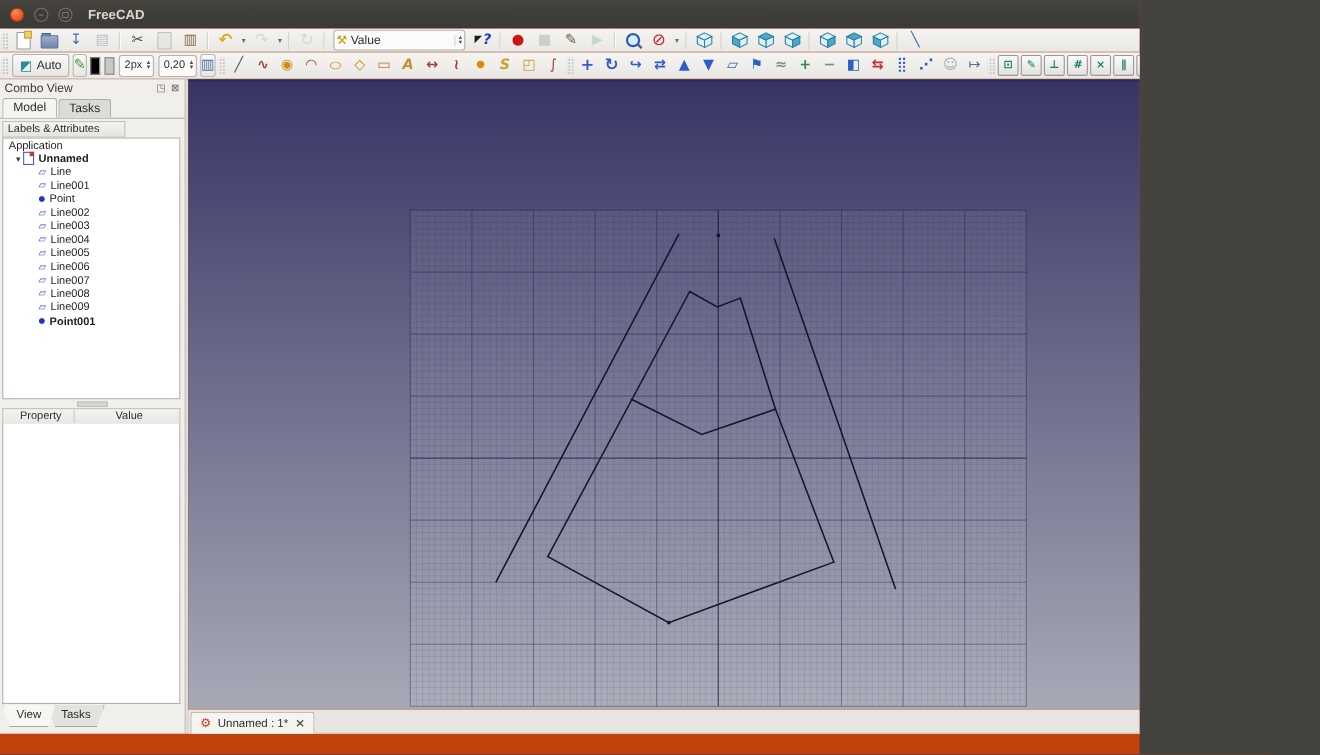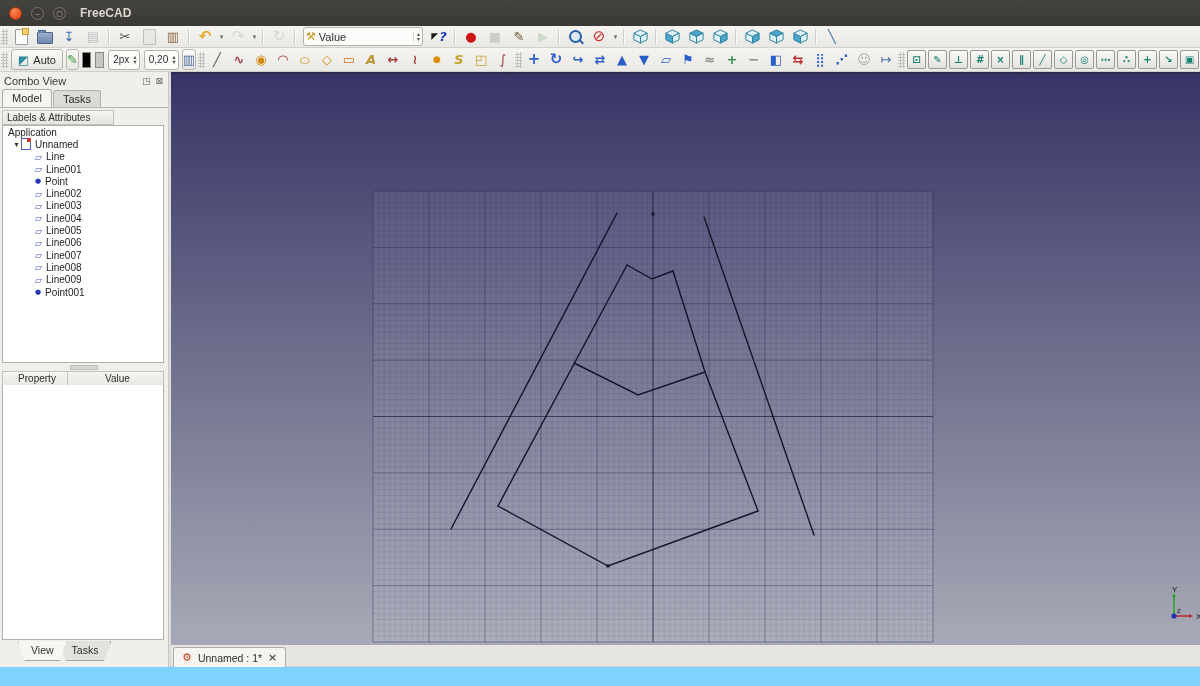--- a/index.html
+++ b/index.html
@@ -1,17 +1,17 @@
 <!DOCTYPE html>
 <html><head>
 <meta charset="utf-8">
 <style>
   html,body{margin:0;padding:0;background:#454340;}
-  .window{position:relative;width:1200px;height:686px;font-family:"Liberation Sans",sans-serif;
-    background:#7dd3fc;overflow:hidden;}
+  .window{position:relative;width:1036px;height:686px;font-family:"Liberation Sans",sans-serif;
+    background:#c2410c;overflow:hidden;}
   
   .titlebar{position:absolute;left:0;top:0;width:1200px;height:26px;background:linear-gradient(#45433e,#3a3935);
     display:flex;align-items:center;}
   .winbtn{width:13px;height:13px;border-radius:50%;margin-left:9px;box-sizing:border-box;}
   .winbtn.close{background:radial-gradient(circle at 35% 30%,#fa8a5c,#e95420 70%);border:1px solid #b23a12;}
   .winbtn.minmax{background:#3f3c37;border:1px solid #76726a;display:flex;align-items:center;justify-content:center;
     color:#b8b4aa;font-size:7px;line-height:7px;}
   .wtitle{color:#dcd8d0;font-weight:bold;font-size:12px;margin-left:14px;}
   
   .toolbar{position:absolute;left:0;width:1200px;background:linear-gradient(#f6f4f1,#eae8e4);
@@ -71,30 +71,30 @@
   .cvtab.active{background:#f6f4f1;padding-bottom:3px;}
   .laheader{position:absolute;left:2px;top:38px;width:112px;height:15px;background:linear-gradient(#f6f4f1,#e6e4e0);
     border:1px solid #c3c1bd;box-sizing:border-box;font-size:10px;color:#2e2e2e;padding:1px 0 0 4px;}
   .treebox{position:absolute;left:2px;top:53px;width:162px;height:238px;background:#fff;border:1px solid #b2b0ac;
     box-sizing:border-box;overflow:hidden;}
   .trow{display:flex;align-items:center;height:12.3px;font-size:10px;color:#1e1e1e;white-space:nowrap;}
   .trow .texp{width:9px;font-size:8px;color:#3a3a3a;text-align:center;flex:none;}
   .trow .tico{font-family:"DejaVu Sans",sans-serif;flex:none;margin-right:4px;}
   .docic{width:8px;height:10px;background:#fff;border:1px solid #4a5fd0;position:relative;flex:none;margin-right:4px;}
   .docic::after{content:"";position:absolute;right:-1px;top:-1px;width:4px;height:4px;background:#c23a2a;}
-  .tbold{font-weight:normal;text-align:right;}
+  .tbold{font-weight:bold;text-align:right;}
   .hsplit{position:absolute;left:0;top:291px;width:168px;height:8px;display:flex;align-items:center;justify-content:center;}
   .hsplit::after{content:"";width:26px;height:3px;background:#d8d6d2;border:1px solid #c0beba;}
   .propheader{position:absolute;left:2px;top:299px;width:162px;height:15px;display:flex;box-sizing:border-box;}
   .propcell{background:linear-gradient(#f6f4f1,#e9e7e3);border:1px solid #c3c1bd;border-left:none;font-size:10px;color:#2e2e2e;
     padding:1px 0 0 4px;box-sizing:border-box;height:15px;text-align:center;}
   .propcell:first-child{border-left:1px solid #c3c1bd;width:66px;}
   .propcell:last-child{flex:1;}
   .propbody{position:absolute;left:2px;top:313px;width:162px;height:255px;background:#fff;border:1px solid #b2b0ac;border-top:none;box-sizing:border-box;}
-  .btabs{position:absolute;left:18px;top:569px;height:20px;display:flex;}
+  .btabs{position:absolute;left:2px;top:569px;height:20px;display:flex;}
   .btab{font-size:10.5px;color:#2e2e2e;padding:3px 12px 4px 12px;background:#e4e2de;border:1px solid #a8a6a2;border-top:none;
     clip-path:polygon(0 0,100% 0,86% 100%,14% 100%);margin-right:-8px;}
   .btab.active{background:#f8f6f3;z-index:2;}
   
   .mditabs{position:absolute;left:0;top:573px;width:1030px;height:22px;background:#e7e5e1;border-bottom:1px solid #cfcdc9;box-sizing:border-box;}
   .mditab{position:absolute;left:2px;top:2px;height:20px;display:flex;align-items:center;background:#f6f4f1;
     border:1px solid #b0aeaa;border-bottom:none;border-radius:3px 3px 0 0;padding:0 8px;gap:6px;box-sizing:border-box;}
   .mditab .fcico{font-family:"DejaVu Sans",sans-serif;font-size:11px;color:#cc3b1a;}
   .mditab .lbl{font-size:10.5px;color:#2e2e2e;}
   .mditab .cls{font-family:"DejaVu Sans",sans-serif;font-size:11px;font-weight:bold;color:#55534e;}

